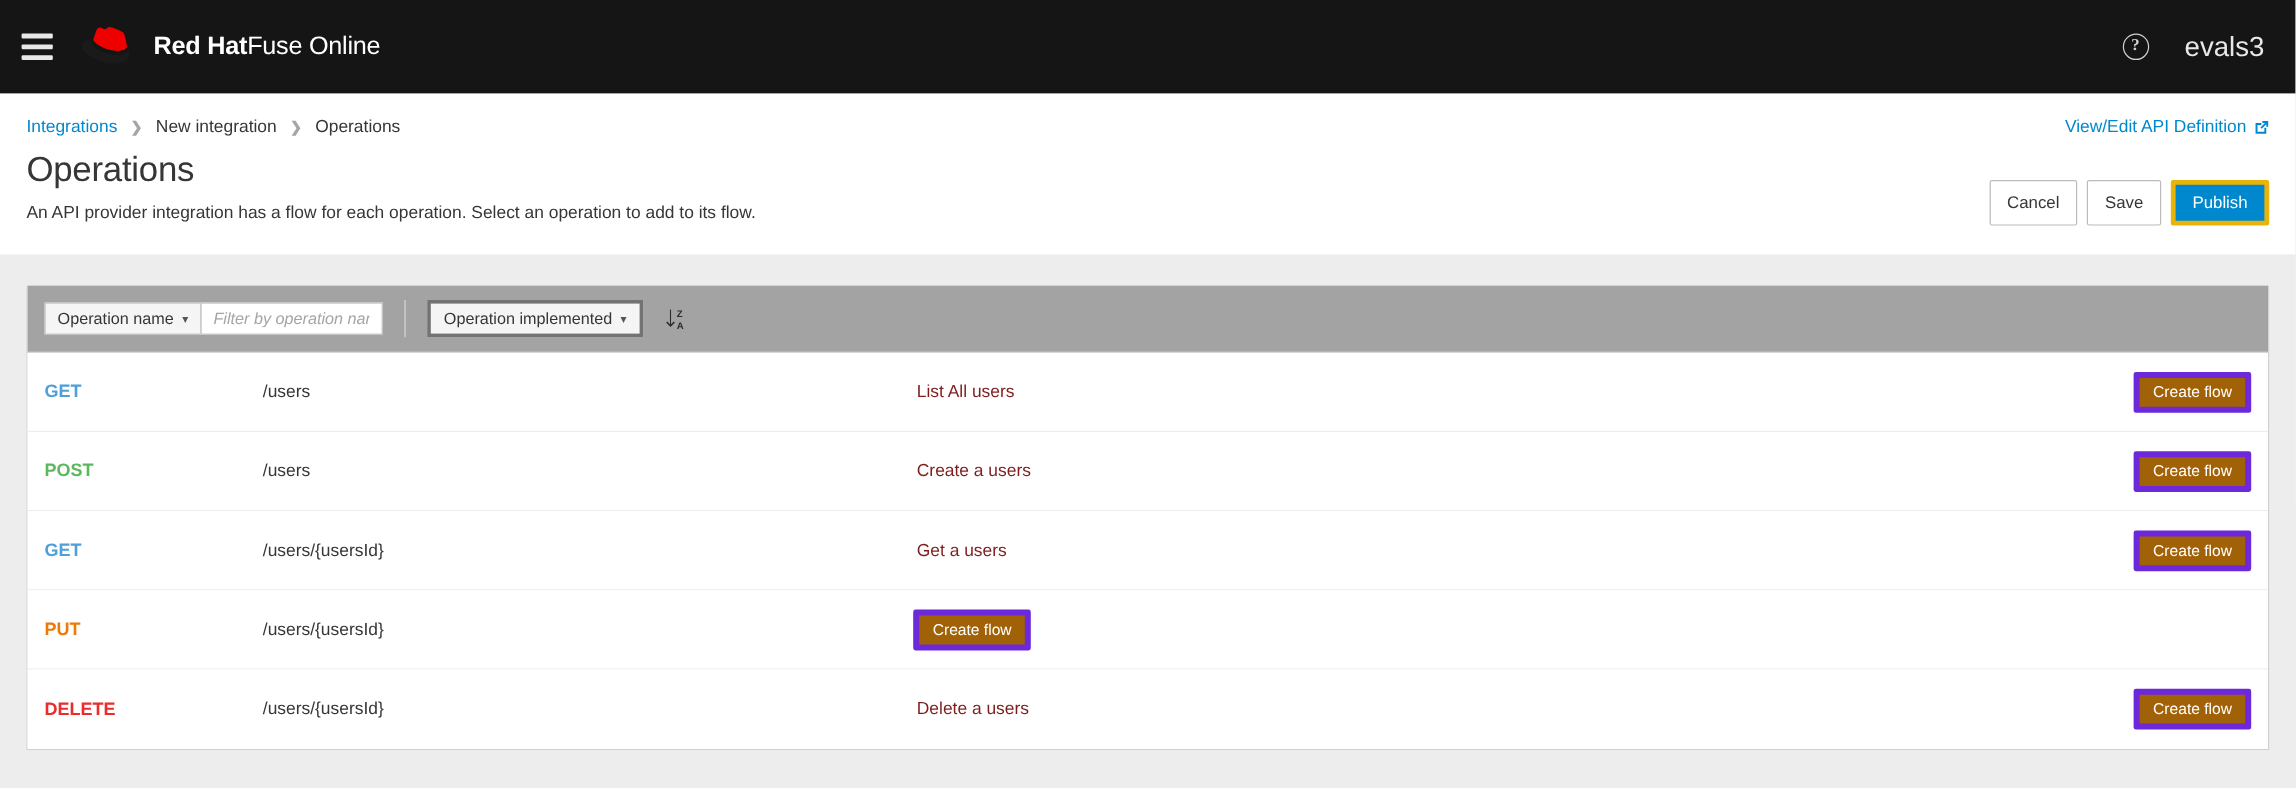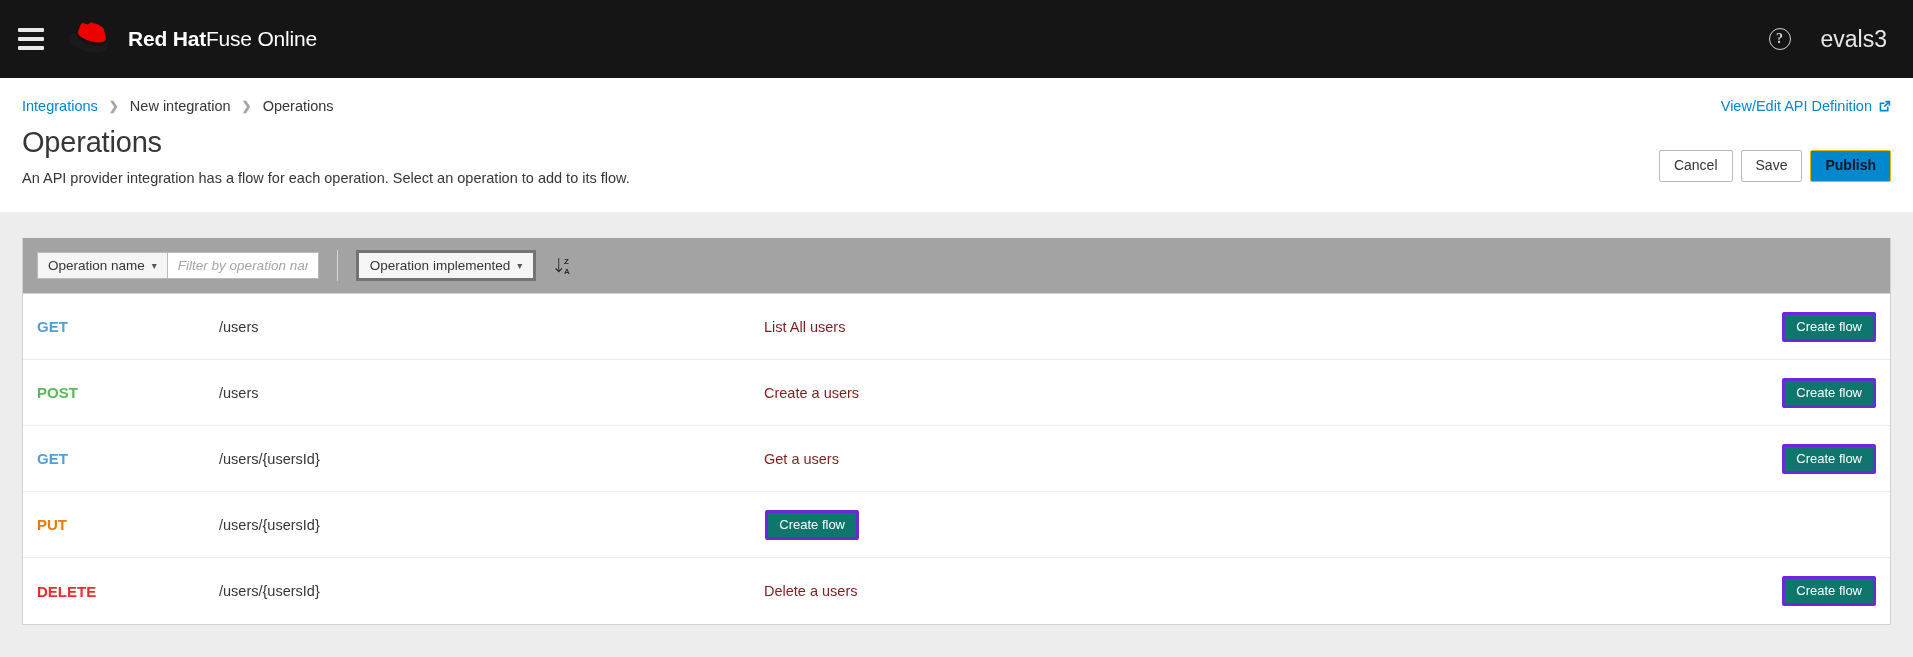--- a/index.html
+++ b/index.html
@@ -143,23 +143,22 @@
     cursor: pointer;
     line-height: 1.35;
   }
   .btn-default {
     background: #fff;
     border: 1px solid #bbb;
     color: #363636;
   }
   .btn-primary {
     background: #0088ce;
-    border: 1px solid #eab308;
-    color: #0f172a;
-    font-weight: bold;
+    border: 4px solid #eab308;
+    color: #ffffff;
   }
 
   
   .page-body {
     background: #ededed;
     padding: 26px 22px 0 22px;
     height: 579px;
   }
   .card {
     background: #fff;
@@ -261,22 +260,22 @@
     font-size: 14.5px;
     color: #7f1d1d;
   }
   .col-action {
     width: 95px;
     display: flex;
     justify-content: flex-end;
     flex-shrink: 0;
   }
   .btn-flow {
-    background: #0f766e;
-    border: 3px solid #6d28d9;
+    background: #a16207;
+    border: 5px solid #6d28d9;
     color: #fff;
     font-size: 13px;
     padding: 4px 11px 5px 11px;
     border-radius: 2px;
     cursor: pointer;
     white-space: nowrap;
     font-family: "Liberation Sans", sans-serif;
   }
 </style>
 </head>

